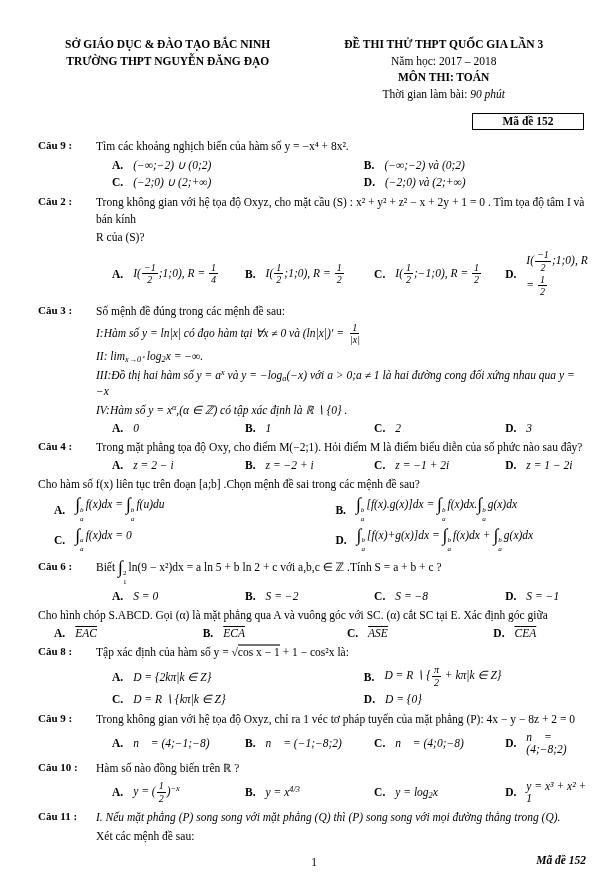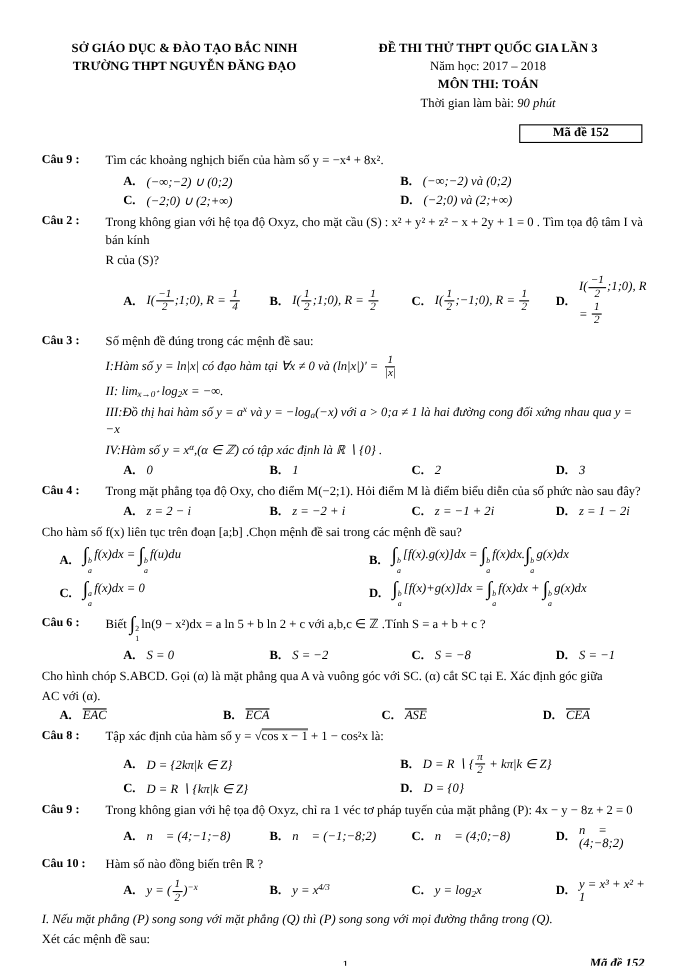--- a/index.html
+++ b/index.html
@@ -292,21 +292,20 @@
               <span class="opt-label">D.</span>
               <span class="opt-text">S = −1</span>
             </div>
           </div>
         </div>
       </div>
       <div class="question">
         <div class="q-body">
           <div class="q-stem">
             <div class="stem-line">Cho hình chóp S.ABCD. Gọi (α) là mặt phẳng qua A  và vuông góc với SC. (α) cắt SC  tại E. Xác định góc giữa</div>
-            <div class="stem-line">AC với (α).</div>
           </div>
           <div class="q-options cols-4">
             <div class="option">
               <span class="opt-label">A.</span>
               <span class="opt-text"><span class="ol">EAC</span></span>
             </div>
             <div class="option">
               <span class="opt-label">B.</span>
               <span class="opt-text"><span class="ol">ECA</span></span>
             </div>
@@ -399,20 +398,21 @@
               <span class="opt-text">y = log<sub>2</sub>x</span>
             </div>
             <div class="option">
               <span class="opt-label">D.</span>
               <span class="opt-text">y = x³ + x² + 1</span>
             </div>
           </div>
         </div>
       </div>
       <div class="question">
+        <div class="q-label">Câu 11 :</div>
         <div class="q-body">
           <div class="q-stem">
             <div class="stem-line italic">I. Nếu mặt phẳng (P) song song với mặt phẳng (Q) thì (P) song song với mọi đường thẳng trong (Q).</div>
             <div class="stem-line">Xét các mệnh đề sau:</div>
           </div>
         </div>
       </div>
     </div>
 
   <div class="footer">

